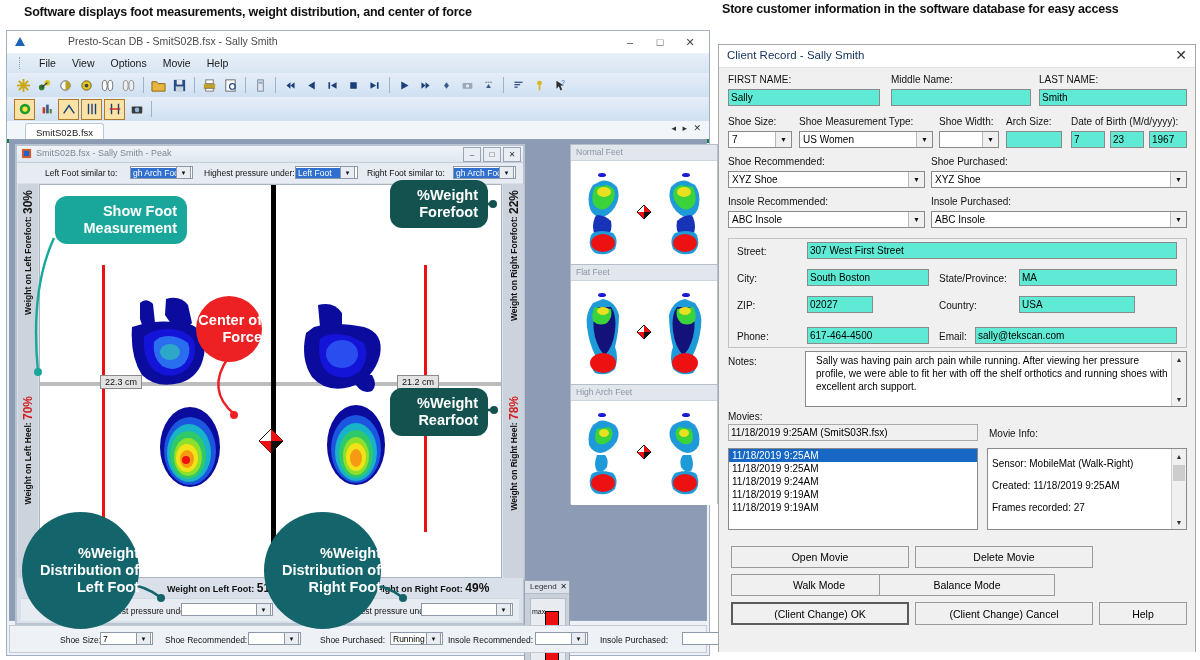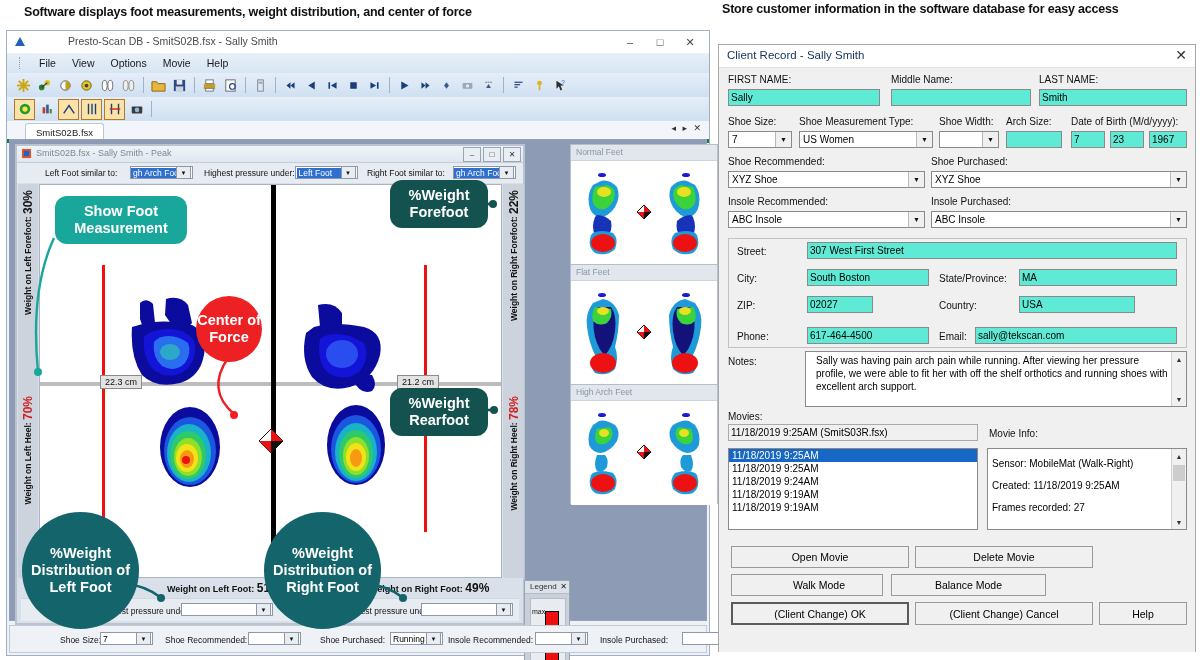--- a/index.html
+++ b/index.html
@@ -158,21 +158,21 @@
   .lg-bar{position:absolute;left:14px;top:12px;width:12px;height:124px;border:1px solid #000;}
   .lg-max{position:absolute;left:1px;top:9px;font-size:7px;color:#111;}
 
   .status-bar{
     position:absolute;left:2px;bottom:2px;right:2px;height:28px;
     background:#eef1f5;border:1px solid #c3cad3;box-sizing:border-box;
     display:flex;align-items:center;
   }
 
   
-  .ann{position:absolute;color:#fff;font-weight:bold;text-align:center;z-index:40;}
+  .ann{position:absolute;color:#fff;font-weight:bold;text-align:right;z-index:40;}
   .ann.rounded{border-radius:12px;padding:7px 10px;line-height:17px;font-size:14.5px;}
   .ann.teal-light{background:#18a79a;}
   .ann.teal-dark{background:#13524e;}
   .ann.circle-teal{background:#13646b;border-radius:50%;display:flex;align-items:center;
     justify-content:center;line-height:17px;font-size:14.5px;}
   .ann.circle-red{background:#ed2024;border-radius:50%;display:flex;align-items:center;
     justify-content:center;line-height:17px;font-size:14.5px;}
   .ann-svg{position:absolute;left:0;top:0;width:1200px;height:660px;pointer-events:none;z-index:39;}
 
   
@@ -483,21 +483,21 @@
           </div>
         </div>
 
         <div class="mdi-toprow">
           <div class="lbl" style="position:absolute;left:28px;top:5px;">Left Foot similar to:</div>
           <div class="combo" style="position:absolute;left:113px;top:3px;width:63px;">
             <div class="cv sel">gh Arch Foot</div>
             <div class="arrow">▼</div>
           </div>
           <div class="lbl" style="position:absolute;left:187px;top:5px;">Highest pressure under:</div>
-          <div class="combo" style="position:absolute;left:278px;top:3px;width:63px;justify-content:center;">
+          <div class="combo" style="position:absolute;left:278px;top:3px;width:63px;">
             <div class="cv sel" style="background:#2f6fd0;max-width:42px;">Left Foot</div>
             <div class="arrow">▼</div>
           </div>
           <div class="lbl" style="position:absolute;left:350px;top:5px;">Right Foot similar to:</div>
           <div class="combo" style="position:absolute;left:436px;top:3px;width:63px;">
             <div class="cv sel">gh Arch Foot</div>
             <div class="arrow">▼</div>
           </div>
         </div>
 
@@ -869,20 +869,20 @@
         <div class="scroll-v">
           <div class="sc-arrow" style="top:0;">▲</div>
           <div class="sc-thumb" style="top:16px;height:16px;"></div>
           <div class="sc-arrow" style="bottom:0;">▼</div>
         </div>
       </div>
 
       <div class="dbtn" style="left:12px;top:478px;width:178px;height:22px;">Open Movie</div>
       <div class="dbtn" style="left:196px;top:478px;width:178px;height:22px;">Delete Movie</div>
       <div class="dbtn" style="left:12px;top:506px;width:152px;height:22px;padding-left:24px;">Walk Mode</div>
-      <div class="dbtn" style="left:172px;top:506px;width:155px;height:22px;">Balance Mode</div>
+      <div class="dbtn" style="left:160px;top:506px;width:176px;height:22px;">Balance Mode</div>
       <div class="dbtn default" style="left:12px;top:534px;width:178px;height:23px;">(Client Change) OK</div>
       <div class="dbtn" style="left:196px;top:534px;width:178px;height:23px;">(Client Change) Cancel</div>
       <div class="dbtn" style="left:380px;top:534px;width:88px;height:23px;">Help</div>
     </div>
   </div>
 
 </div>
 
 </body></html>

